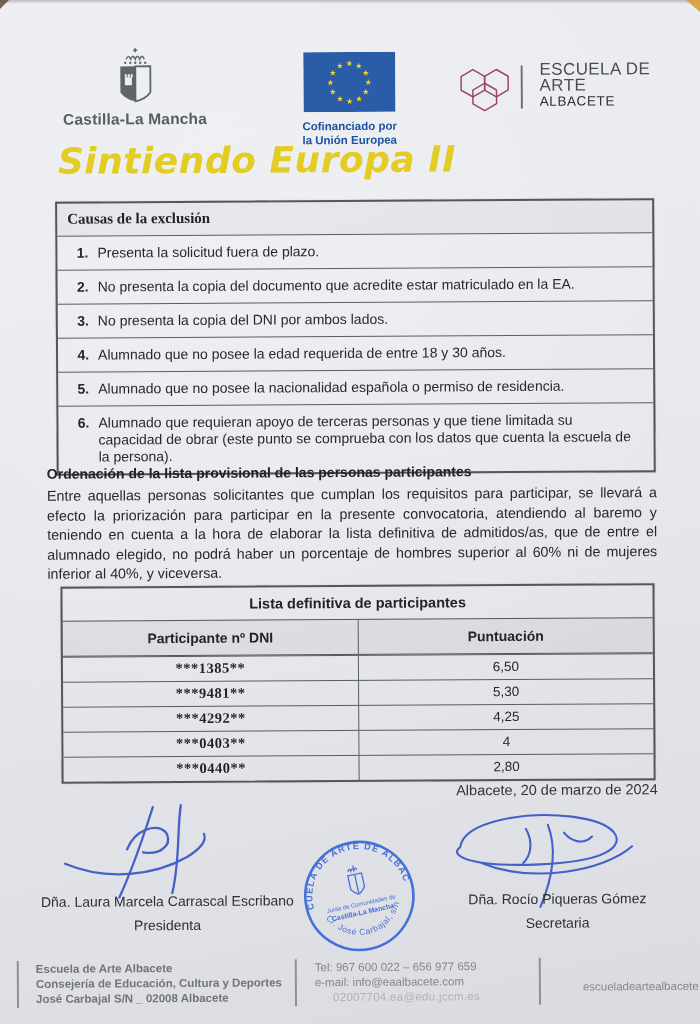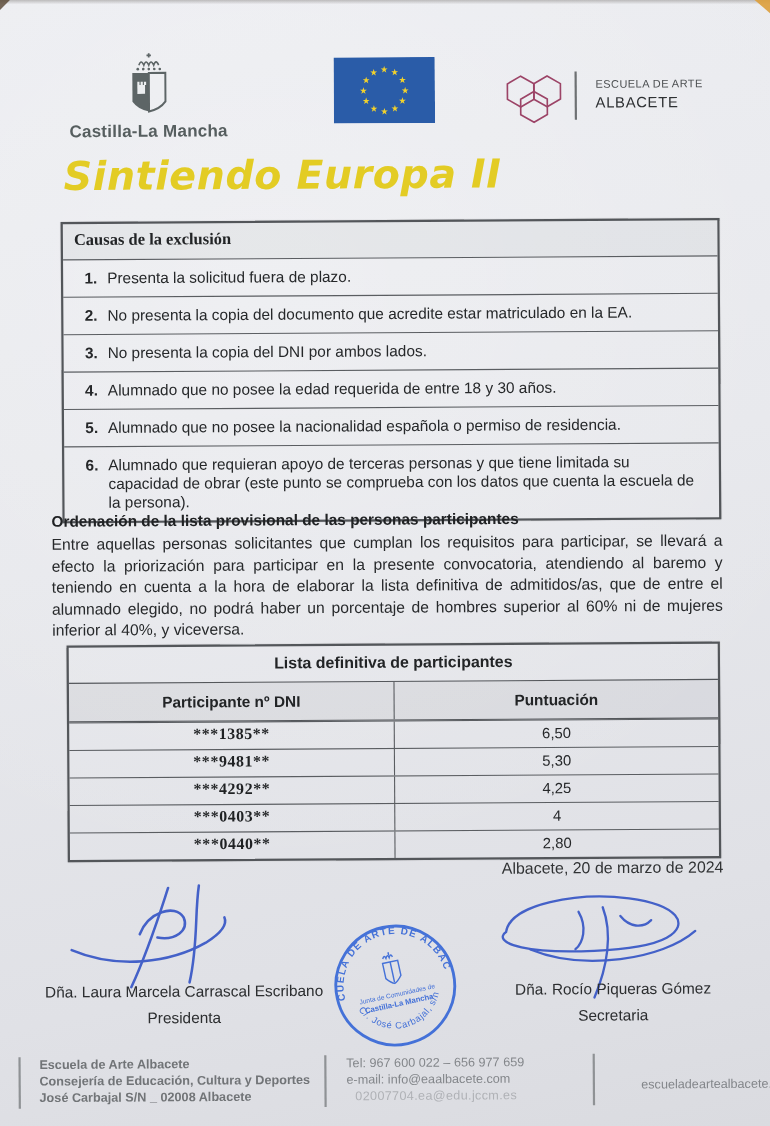--- a/index.html
+++ b/index.html
@@ -20,21 +20,21 @@
 
   
   .logos{position:absolute;top:44px;left:0;right:0;height:110px;}
   .clm{position:absolute;left:60px;top:2px;width:155px;text-align:center;}
   .clm-text{margin-top:3px;font-size:15.5px;font-weight:bold;color:#565e5f;letter-spacing:.2px;}
   .eu{position:absolute;left:301px;top:8px;width:102px;text-align:center;}
   .eu-flag{display:block;margin:0 auto;}
   .eu-caption{margin-top:7px;font-size:11.5px;line-height:14px;font-weight:bold;color:#1d509f;}
   .ea{position:absolute;left:456px;top:14px;display:flex;align-items:center;}
   .ea-text{margin-left:10px;line-height:16px;}
-  .ea-l1{font-size:10px;color:#4b4e50;letter-spacing:.4px;}
+  .ea-l1{font-size:17px;color:#4b4e50;letter-spacing:.4px;}
   .ea-l2{font-size:13.5px;font-weight:normal;color:#2e3133;letter-spacing:.6px;}
 
   
   .banner{position:absolute;top:139px;left:60px;
     font-family:"DejaVu Sans",sans-serif;font-style:italic;font-weight:bold;
     font-size:36px;color:#e3cc24;letter-spacing:.5px;}
 
   
   .causes{position:absolute;top:200px;left:57px;width:595px;
     border:2px solid #53565a;box-shadow:0 0 1px rgba(60,60,60,.4);}
@@ -75,21 +75,21 @@
   .signer-left{left:30px;top:92px;width:270px;}
   .signer-right{left:450px;top:92px;width:210px;}
   .signer .role{margin-top:7px;}
 
   
   .footer{position:absolute;top:956px;left:0;right:0;height:68px;font-size:11.5px;}
   .fbar{position:absolute;top:3px;width:1.6px;height:47px;background:#8f9295;}
   .fbar1{left:14px;}.fbar2{left:292px;}.fbar3{left:536px;}
   .fcol-left{position:absolute;left:33px;top:4px;line-height:15px;font-weight:bold;color:#717477;}
   .fcol-mid{position:absolute;left:312px;top:4px;line-height:15px;color:#83868a;}
-  .fcol-mid .faint{margin-left:8px;opacity:.5;letter-spacing:.3px;}
+  .fcol-mid .faint{margin-left:18px;opacity:.5;letter-spacing:.3px;}
   .fcol-right{position:absolute;left:580px;top:26px;color:#83868a;}
 </style>
 </head>
 <body>
 
 <div class="page">
   <div class="edge-top"></div>
   <div class="corner-tl"></div>
   <div class="corner-tr"></div>
 
@@ -134,20 +134,24 @@
             <text x="62.5" y="42.5">★</text>
               <text x="55.5" y="49.5">★</text>
             <text x="46" y="52">★</text>
               <text x="36.5" y="49.5">★</text>
             <text x="29.5" y="42.5">★</text>
               <text x="27" y="33">★</text>
             <text x="29.5" y="23.5">★</text>
               <text x="36.5" y="16.5">★</text>
           </g>
         </svg>
+        <div class="eu-caption">
+          <div>Cofinanciado por</div>
+          <div>la Unión Europea</div>
+        </div>
       </div>
 
       <div class="ea">
         <svg width="78" height="58" viewBox="0 0 78 58">
           <g fill="none" stroke="#9c4467" stroke-width="1.5">
             <polygon points="20,12 32.1,19 32.1,33 20,40 7.9,33 7.9,19"></polygon>
             <polygon points="44,12 56.1,19 56.1,33 44,40 31.9,33 31.9,19"></polygon>
             <polygon points="32,26 44.1,33 44.1,47 32,54 19.9,47 19.9,33"></polygon>
           </g>
           <line x1="70" y1="8" x2="70" y2="52" stroke="#6e7173" stroke-width="2"></line>

